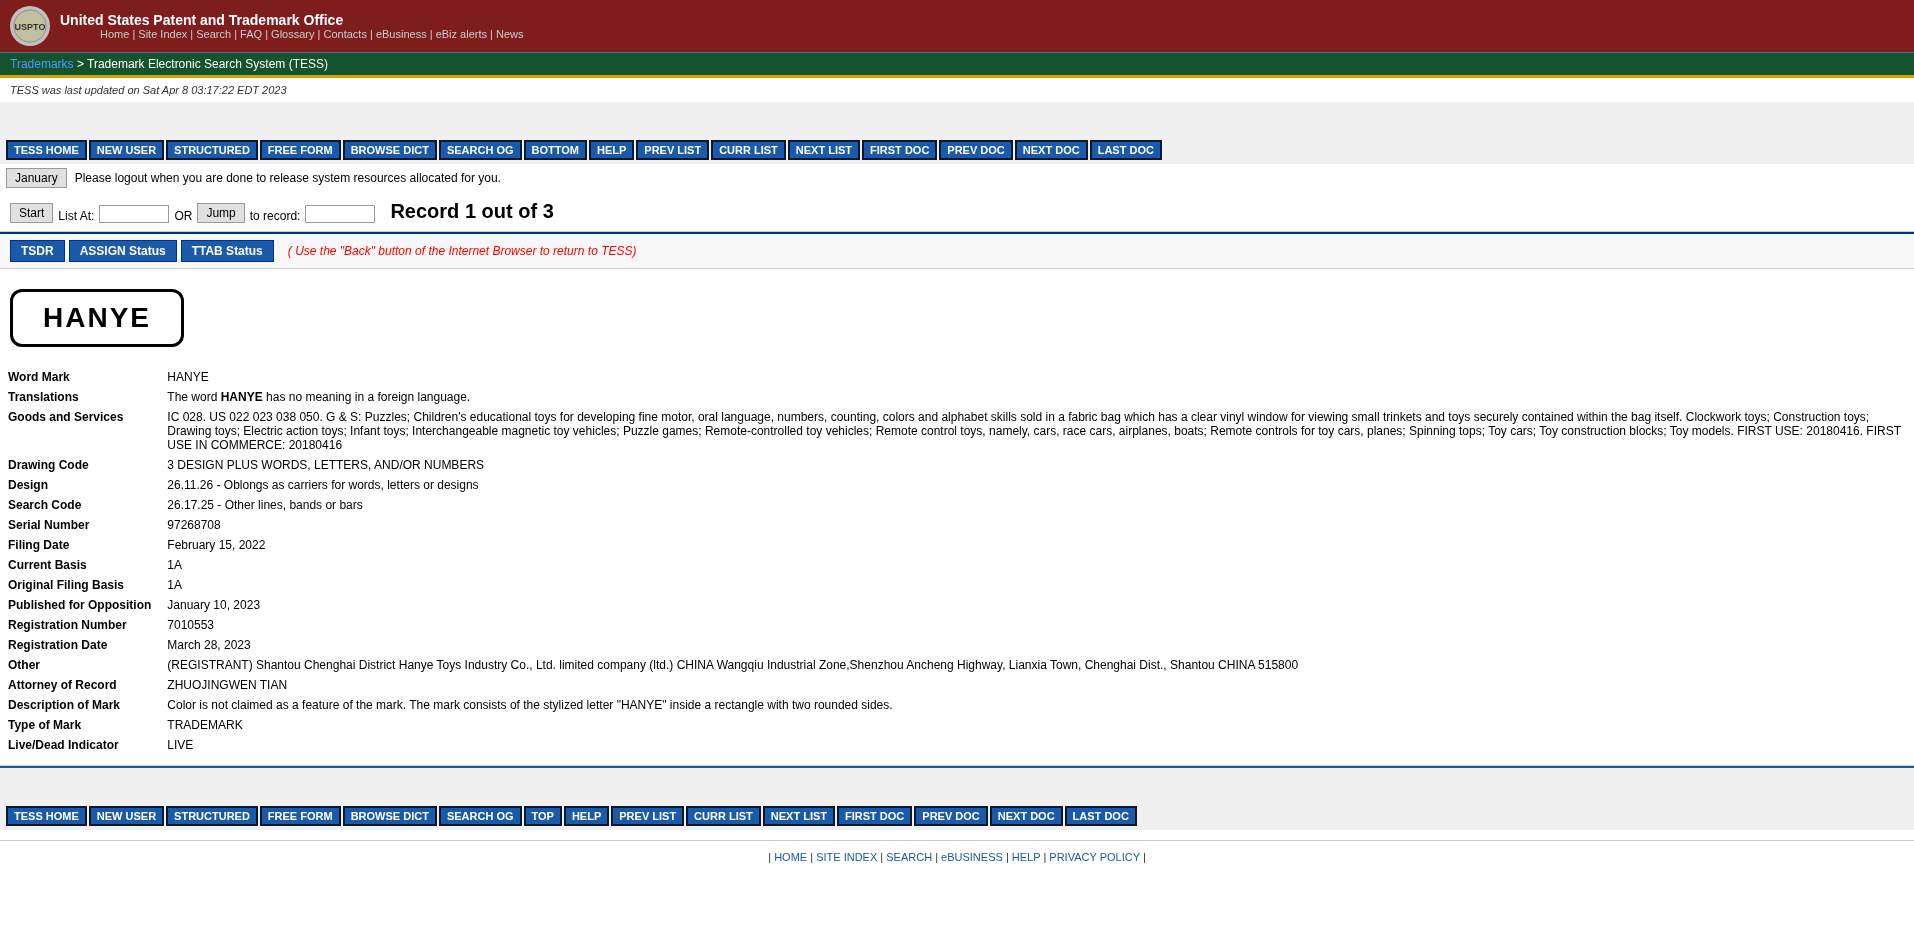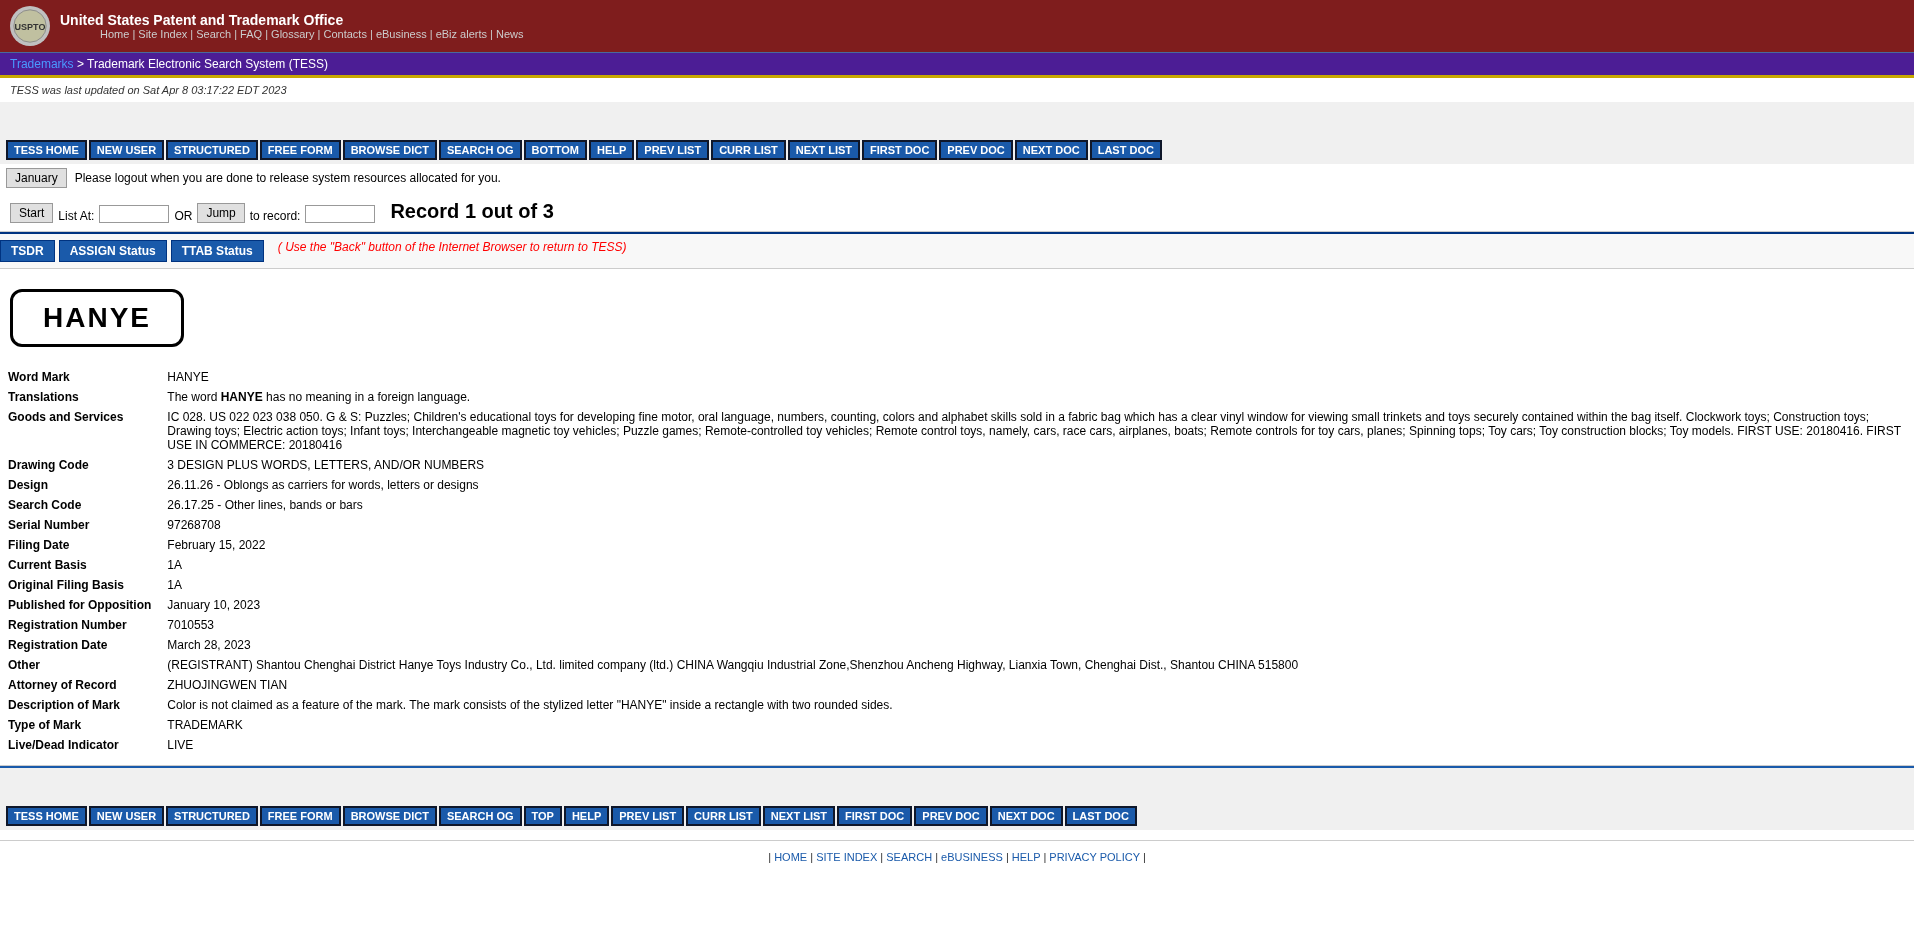--- a/index.html
+++ b/index.html
@@ -8,21 +8,21 @@
     
     .header { background: #7f1d1d; display: flex; align-items: center; padding: 6px 10px; gap: 10px; }
     .header-logo { width: 40px; height: 40px; border-radius: 50%; background: #c0c0c0; display: flex; align-items: center; justify-content: center; overflow: hidden; }
     .header-logo-svg { width: 36px; height: 36px; }
     .header-text { color: #fff; }
     .header-title { font-size: 14px; font-weight: bold; color: #fff; }
     .header-nav { font-size: 11px; color: #ccc; padding-left: 40px; }
     .header-nav a { color: #ccc; text-decoration: none; }
 
     
-    .breadcrumb { background: #4c1d95; padding: 4px 10px; border-top: 1px solid #4a6a9a; }
+    .breadcrumb { background: #14532d; padding: 4px 10px; border-top: 1px solid #4a6a9a; }
     .breadcrumb a { color: #4a9aff; font-size: 12px; text-decoration: none; }
     .breadcrumb span { color: #fff; font-size: 12px; }
 
     
     .gold-line { height: 3px; background: #c8a800; }
 
     
     .tess-update { font-size: 11px; font-style: italic; color: #333; padding: 6px 10px; }
 
     
@@ -36,21 +36,21 @@
     .logout-btn { padding: 2px 8px; font-size: 12px; background: #e0e0e0; border: 1px solid #999; cursor: pointer; }
 
     
     .record-nav { display: flex; align-items: flex-end; gap: 5px; padding: 8px 10px; font-size: 12px; }
     .record-nav input[type=text] { width: 70px; border: 1px solid #999; padding: 1px 3px; font-size: 12px; }
     .record-title { font-size: 20px; font-weight: bold; color: #000; margin-left: 10px; }
     .start-btn { padding: 2px 8px; font-size: 12px; background: #e0e0e0; border: 1px solid #999; cursor: pointer; }
     .jump-btn { padding: 2px 8px; font-size: 12px; background: #e0e0e0; border: 1px solid #999; cursor: pointer; }
 
     
-    .status-row { display: flex; align-items: flex-start; gap: 4px; padding: 6px 0; border-top: 2px solid #003380; border-bottom: 1px solid #ccc; background: #f8f8f8; }
+    .status-row { display: flex; align-items: center; gap: 4px; padding: 6px 10px; border-top: 2px solid #003380; border-bottom: 1px solid #ccc; background: #f8f8f8; }
     .status-btn { padding: 3px 10px; font-size: 12px; font-weight: bold; color: #fff; background: #1a5aaa; border: 1px solid #003380; cursor: pointer; }
     .back-msg { color: red; font-style: italic; font-size: 12px; margin-left: 10px; }
 
     
     .trademark-image { padding: 20px 10px; }
     .trademark-box { display: inline-block; border: 3px solid #000; border-radius: 12px; padding: 10px 30px; }
     .trademark-text { font-size: 28px; font-weight: 900; font-family: Arial Black, Arial, sans-serif; letter-spacing: 2px; }
 
     
     .data-table { width: 100%; border-collapse: collapse; padding: 0 18px; }

